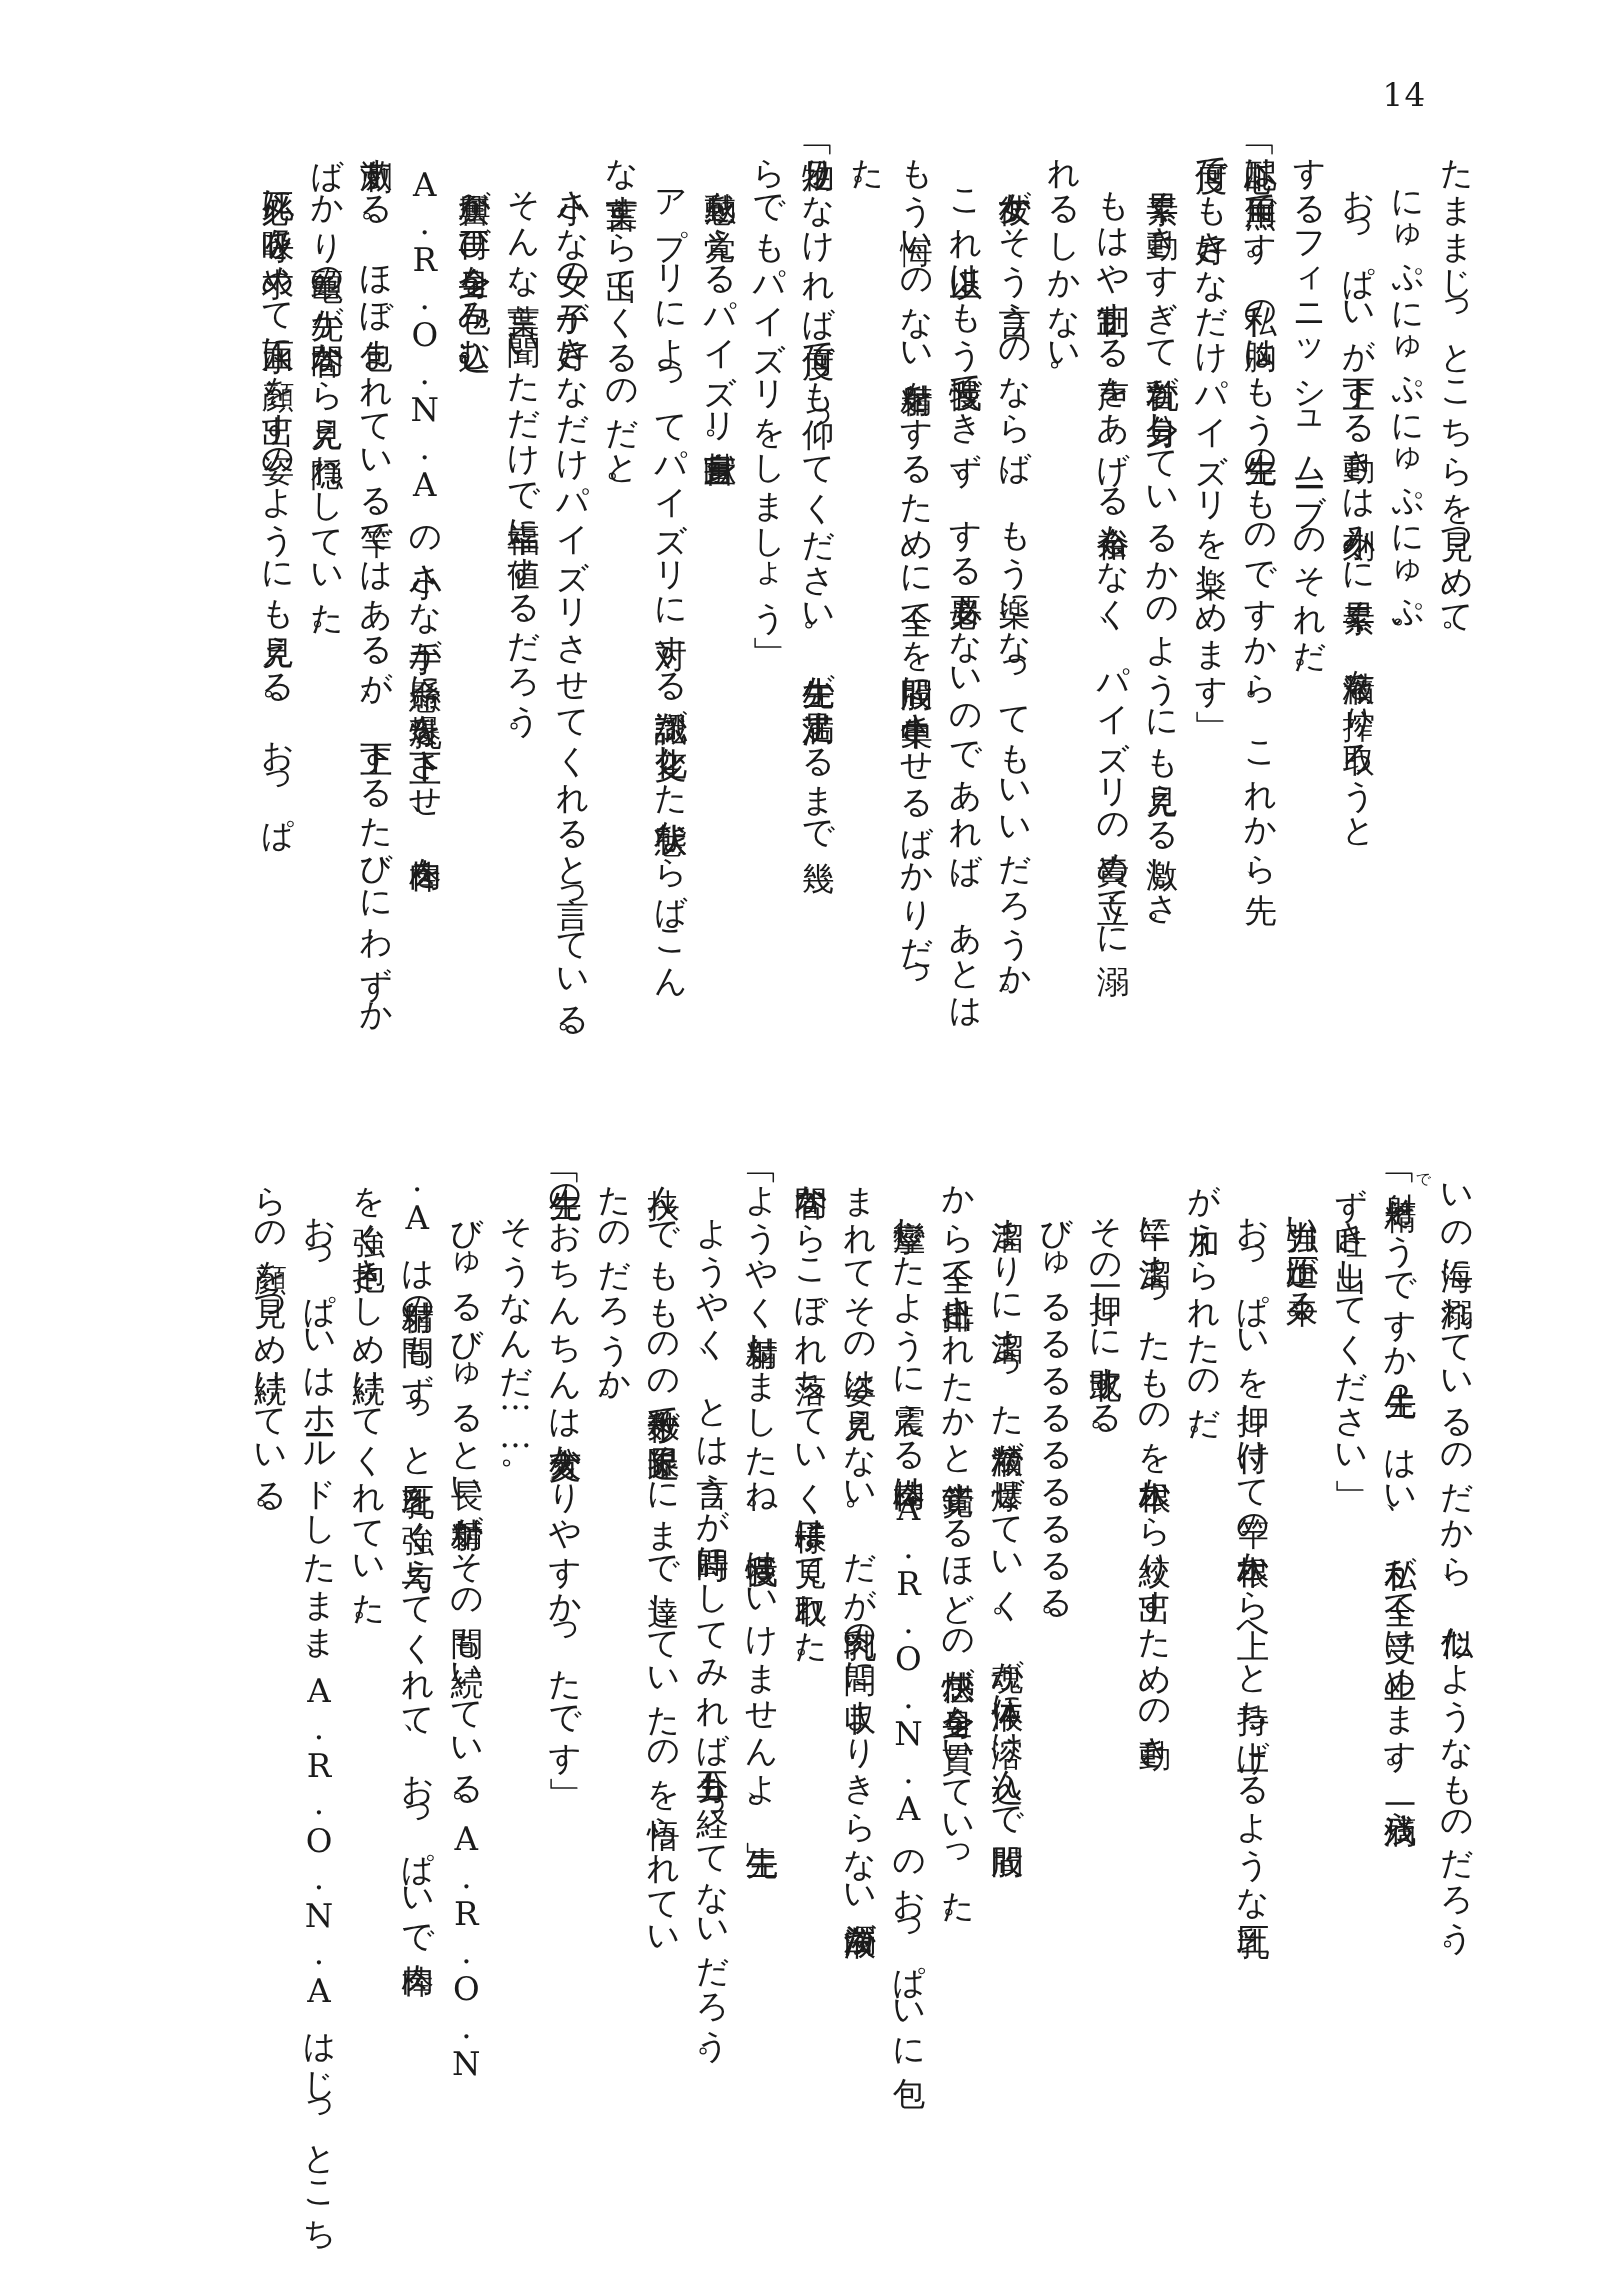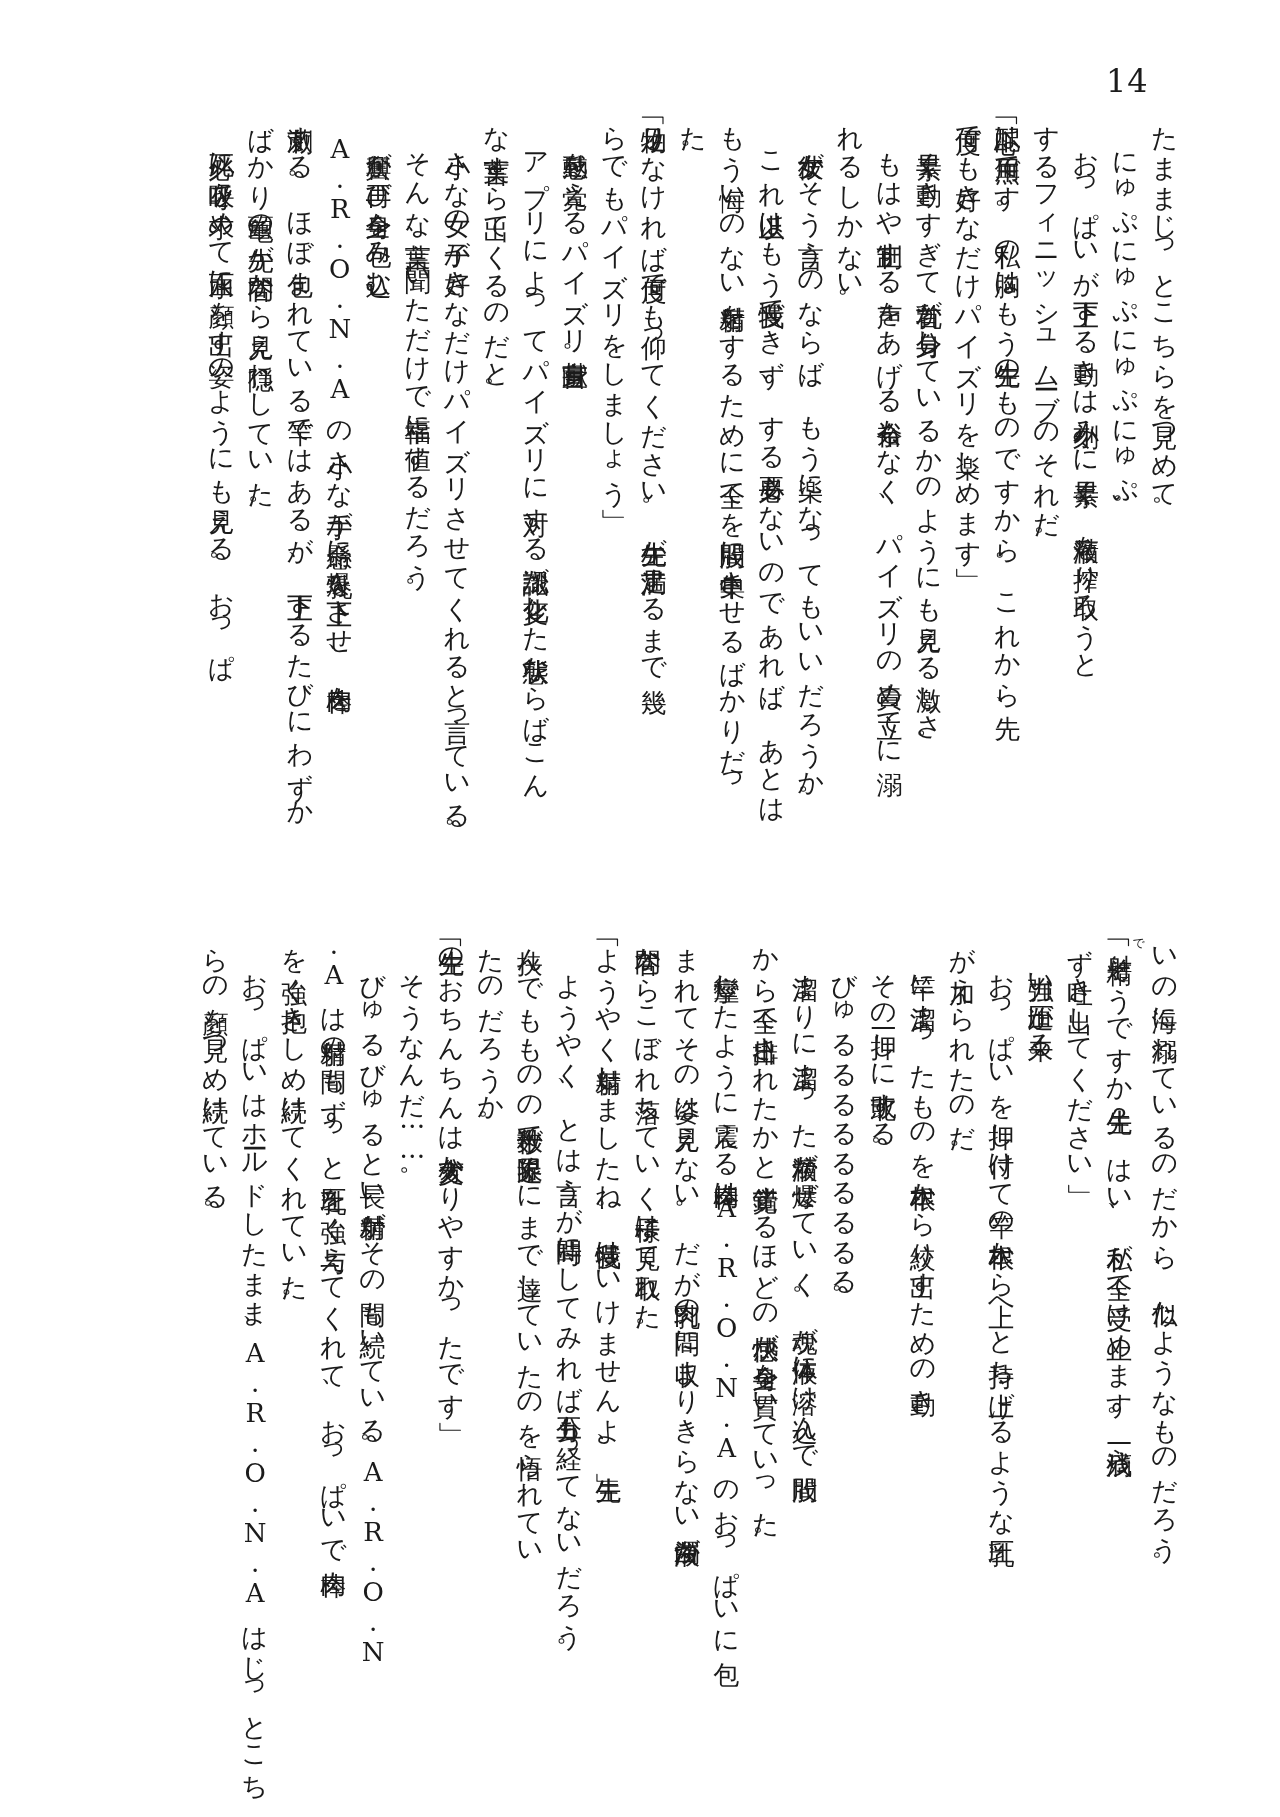--- a/index.html
+++ b/index.html
@@ -12,21 +12,21 @@
     height: 1817px;
     background: #ffffff;
     color: #1b1b1b;
     font-family: "DejaVu Serif", "Liberation Serif", serif;
     overflow: hidden;
   }
   .page-number {
     position: absolute;
     top: 62px;
     left: 1106px;
-    font-size: 32px;
+    font-size: 26px;
     letter-spacing: 1px;
     color: #1b1b1b;
   }
   .stage {
     position: absolute;
     right: 96px;
     width: 990px;
     writing-mode: vertical-rl;
     text-orientation: upright;
     font-size: 26px;

